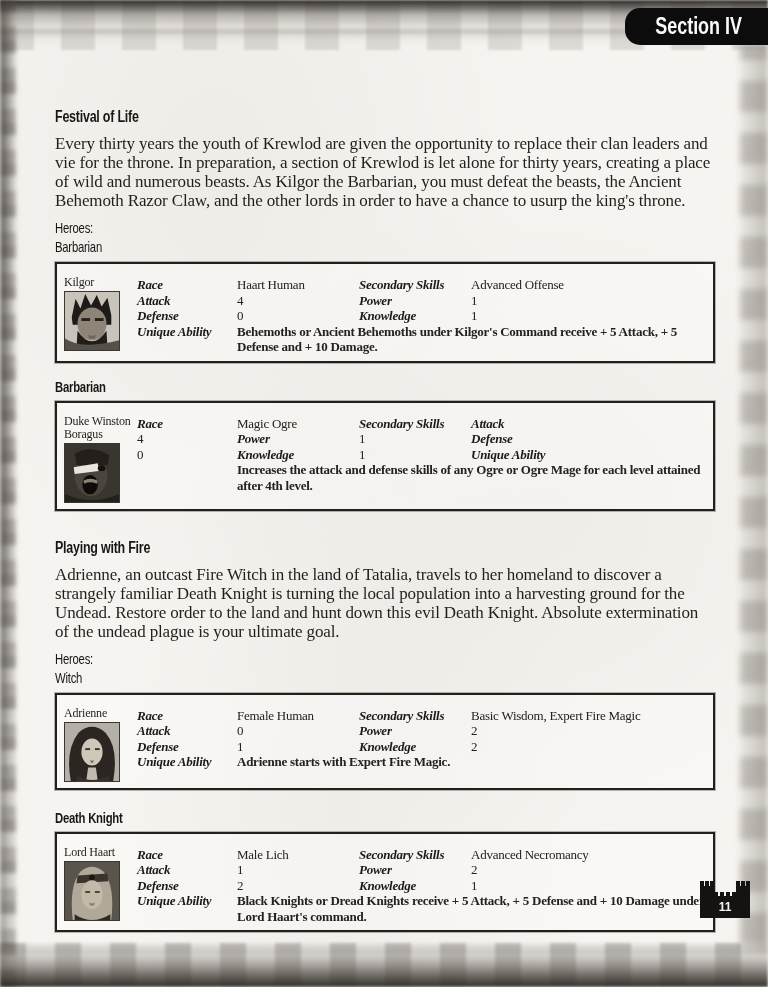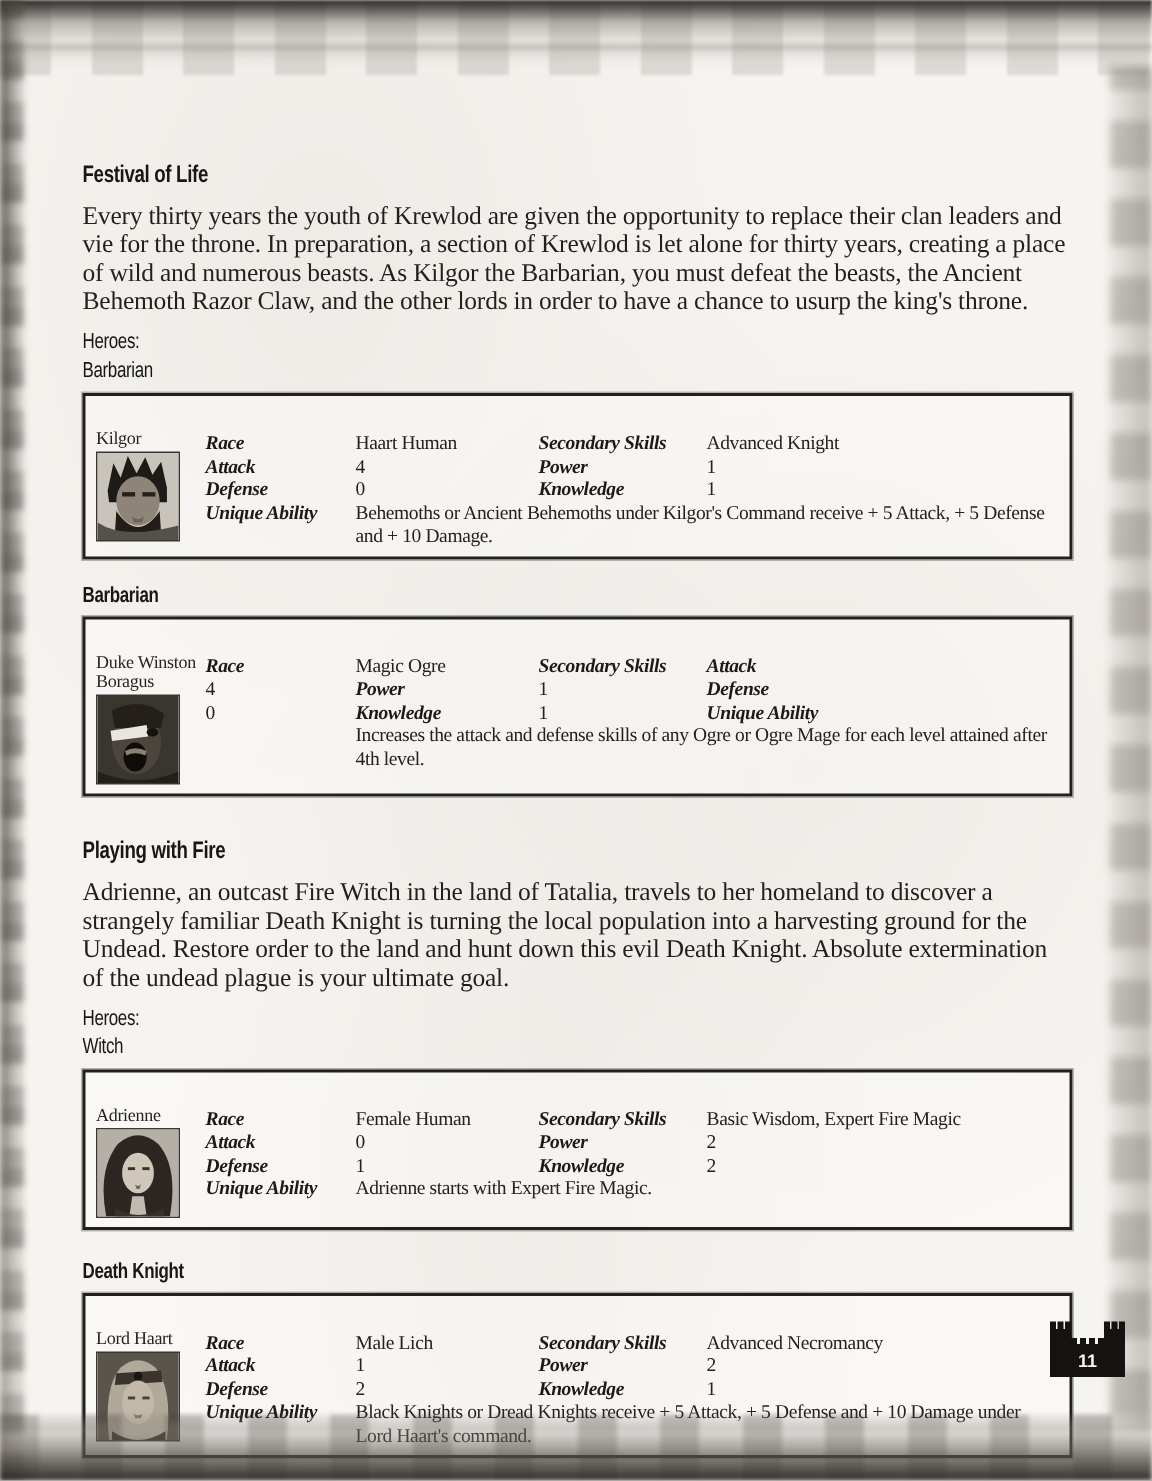--- a/index.html
+++ b/index.html
@@ -82,57 +82,60 @@
   .heroes-heading {
     font-family:"Liberation Sans", sans-serif; font-weight:400;
     font-size:14.5px; line-height:19px; color:#181715; margin:1px 0 5px 0;
   }
 
   
   .hero-card {
     border:2px solid #21201e;
     box-shadow:0 0 0 1px rgba(60,56,52,.35);
     background:rgba(255,255,255,.35);
-    padding:22px 6px 6px 6px;
+    padding:12px 6px 6px 6px;
     display:flex; align-items:flex-start;
     margin-bottom:15px; min-height:84px;
   }
   .portrait-col { width:74px; flex:0 0 74px; }
   .hero-name { font-size:12px; line-height:13px; letter-spacing:-.2px; color:#262420; margin:0 0 2px 1px; }
   .portrait { width:56px; height:60px; border:1px solid #3a3733; display:block; margin-left:1px; }
 
   .stats {
     flex:1; display:grid;
     grid-template-columns:100px 122px 112px 1fr;
     font-size:13px; line-height:15.5px; letter-spacing:-.25px;
     padding-top:1px;
   }
   .stat-label { font-weight:700; font-style:italic; color:#1c1a18; }
   .stat-value { color:#24211e; }
-  .unique-text { grid-column:2 / 5; color:#24211e; }
+  .unique-text { grid-column:2 / 5; color:#24211e;font-weight:bold; }
 
   .class-heading {
     font-family:"Liberation Sans", sans-serif; font-weight:700;
     font-size:14.5px; line-height:19px; color:#181715; margin:0 0 4px 0;
   }
   .gap-lg { height:9px; }
 
   
   .castle { position:absolute; right:17px; top:876px; z-index:6;text-align:right; }
 </style>
 </head>
 <body>
 
 <div class="page">
 
   <div class="grunge grunge-top"></div>
   <div class="grunge grunge-left"></div>
   <div class="grunge grunge-right"></div>
   <div class="grunge grunge-bottom"></div>
 
+  <div class="section-banner">
+    <span class="txt">Section IV</span>
+  </div>
 
   <div class="content">
 
     <div class="scenario-title">
       <span class="cond">Festival of Life</span>
     </div>
     <p class="body-par">Every thirty years the youth of Krewlod are given the opportunity to replace their clan leaders and vie for the throne. In preparation, a section of Krewlod is let alone for thirty years, creating a place of wild and numerous beasts. As Kilgor the Barbarian, you must defeat the beasts, the Ancient Behemoth Razor Claw, and the other lords in order to have a chance to usurp the king's throne.</p>
 
     <div class="heroes-heading">
       <div><span class="cond">Heroes:</span></div>
@@ -150,21 +153,21 @@
           <rect x="31" y="27" width="9" height="3" fill="#26211c"></rect>
           <path d="M13,40 Q28,62 43,40 L44,56 L12,56 Z" fill="#221d18"></path>
           <path d="M24,44 Q28,47 32,44 L31,48 L25,48 Z" fill="#6e6458"></path>
           <path d="M0,48 Q18,60 56,50 L56,60 L0,60 Z" fill="#55504a"></path>
         </svg>
       </div>
       <div class="stats">
         <span class="stat-label">Race</span>
         <span class="stat-value">Haart Human</span>
         <span class="stat-label">Secondary Skills</span>
-        <span class="stat-value">Advanced Knight</span>
+        <span class="stat-value">Advanced Offense</span>
         <span class="stat-label">Attack</span>
         <span class="stat-value">4</span>
         <span class="stat-label">Power</span>
         <span class="stat-value">1</span>
         <span class="stat-label">Defense</span>
         <span class="stat-value">0</span>
         <span class="stat-label">Knowledge</span>
         <span class="stat-value">1</span>
         <span class="stat-label">Unique Ability</span>
         <span class="unique-text">Behemoths or Ancient Behemoths under Kilgor's Command receive + 5 Attack, + 5 Defense and + 10 Damage.</span>

